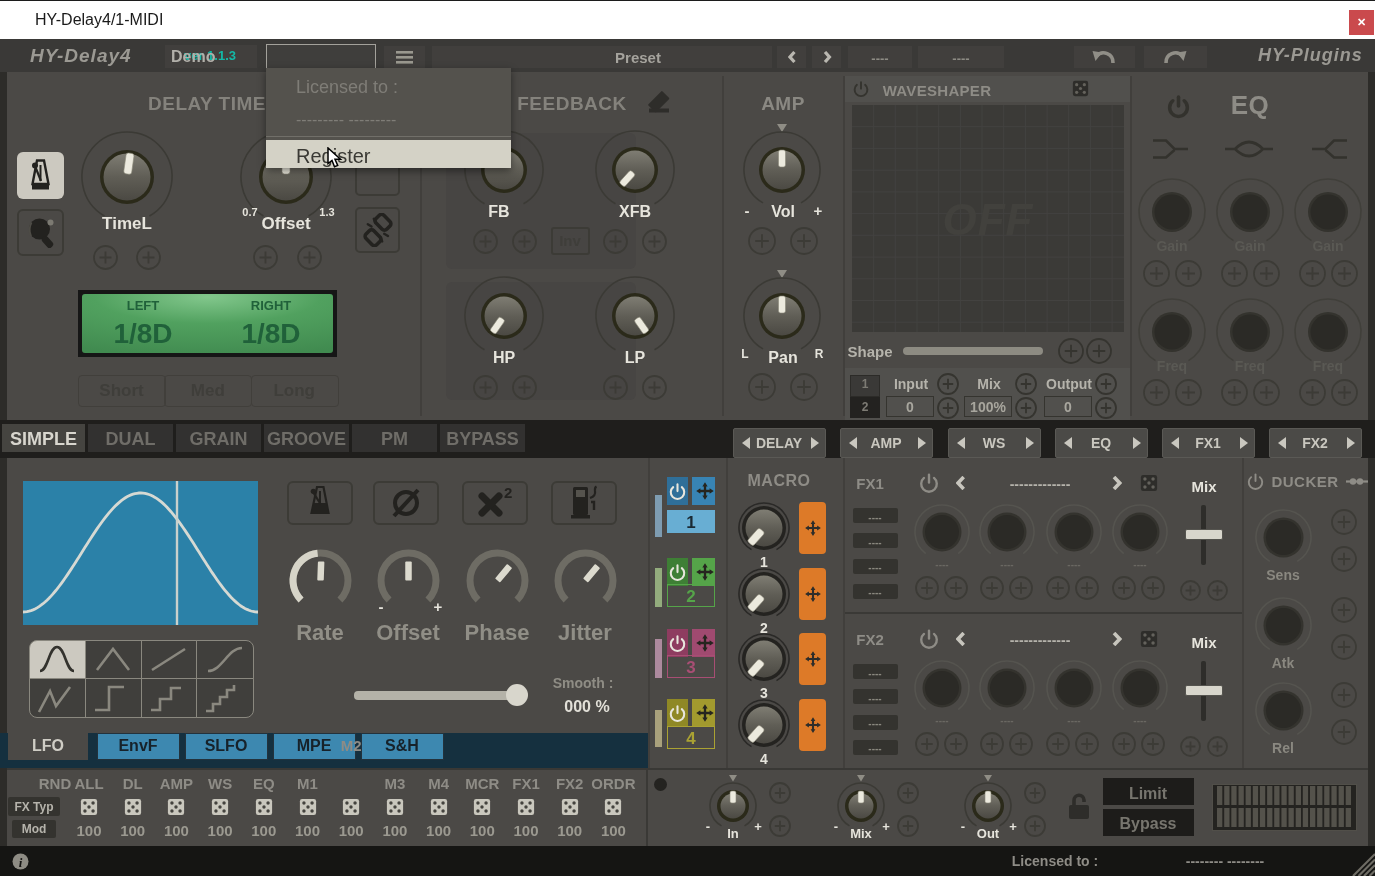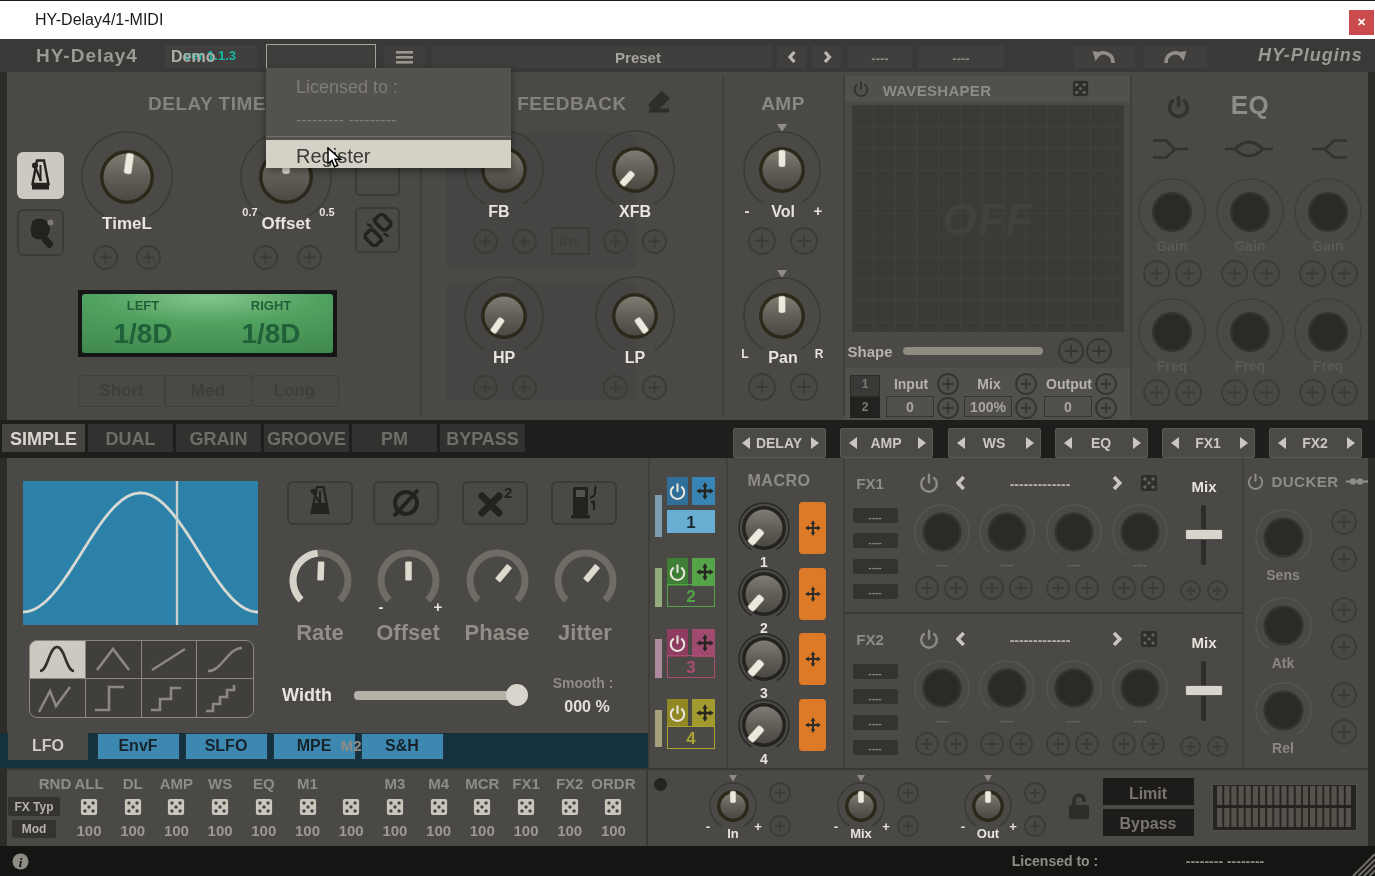--- a/index.html
+++ b/index.html
@@ -18,21 +18,21 @@
           <stop offset="0.45" stop-color="#51a15f"></stop>
           <stop offset="1" stop-color="#418b50"></stop>
 </radialGradient>
 </defs>
     </svg>
 <div class="abs" style="left:0px;top:0px;width:1375px;height:39px;background:#ffffff;border-top:1.5px solid #1c1c1c"></div>
 <div class="abs" style="left:35px;top:11px;font-size:16px;color:#1a1a1a;font-weight:normal;letter-spacing:0px;white-space:nowrap">HY-Delay4/1-MIDI</div>
 <div class="abs" style="left:1349px;top:10px;width:25px;height:25px;background:#ca4a4d"></div>
 <div class="abs" style="left:1349px;top:10px;width:25px;height:25px;color:#fff;font-size:11px;font-weight:bold;text-align:center;line-height:25px">✕</div>
 <div class="abs" style="left:0px;top:39px;width:1375px;height:33px;background:#3a3937"></div>
-<div class="abs" style="left:36px;top:45px;font-size:19px;font-weight:bold;color:#9b9993;letter-spacing:1px">HY-Delay4</div>
+<div class="abs" style="left:30px;top:45px;font-size:19px;font-weight:bold;font-style:italic;color:#9b9993;letter-spacing:1px">HY-Delay4</div>
 <div class="abs" style="left:165px;top:45px;width:92px;height:23px;background:#413f3d"></div>
 <div class="abs" style="left:60px;top:48px;width:300px;text-align:center;font-size:13px;color:#14b8a6;font-weight:bold;letter-spacing:0px">ver 1.1.3</div>
 <div class="abs" style="left:266px;top:44px;width:110px;height:25px;background:#3f3e3c;border:1.5px solid #a3a19b"></div>
 <div class="abs" style="left:171px;top:48px;width:300px;text-align:left;font-size:16px;color:#b2b0aa;font-weight:bold;letter-spacing:0px">Demo</div>
 <div class="abs" style="left:384px;top:46px;width:41px;height:22px;background:#413f3d"></div>
 <svg class="abs" style="left:396px;top:51px" width="17" height="13">
       <rect x="0" y="0" width="18" height="2.6" fill="#9a988f"></rect>
       <rect x="0" y="5" width="18" height="2.6" fill="#9a988f"></rect>
       <rect x="0" y="10" width="18" height="2.6" fill="#9a988f"></rect>
     </svg>
@@ -103,21 +103,21 @@
     </svg>
 <svg class="abs" style="left:237px;top:128px" width="98" height="98" viewBox="0 0 98 98">
       <path d="M 26.50 87.97 A 45 45 0 1 1 71.50 87.97" stroke="#3b3a35" stroke-width="1.6" fill="none"></path>
       <circle cx="49" cy="49" r="27" fill="#2b2a1a"></circle>
       <circle cx="49" cy="49" r="23.5" fill="url(#kg)"></circle>
       <g transform="rotate(0 49 49)">
         <rect x="45.00" y="25.00" width="8.00" height="21.00" rx="2.40" fill="#eceade" stroke="#8a8878" stroke-width="0.6"></rect>
       </g>
     </svg>
 <div class="abs" style="left:100px;top:206px;width:300px;text-align:center;font-size:11px;color:#e6e4dc;font-weight:bold;letter-spacing:0px">0.7</div>
-<div class="abs" style="left:177px;top:206px;width:300px;text-align:center;font-size:11px;color:#e6e4dc;font-weight:bold;letter-spacing:0px">0.5</div>
+<div class="abs" style="left:177px;top:206px;width:300px;text-align:center;font-size:11px;color:#e6e4dc;font-weight:bold;letter-spacing:0px">1.3</div>
 <div class="abs" style="left:136px;top:214px;width:300px;text-align:center;font-size:17px;color:#e6e4dc;font-weight:bold;letter-spacing:0px">Offset</div>
 <svg class="abs" style="left:252.5px;top:244.5px" width="25.0" height="25.0">
       <circle cx="12.5" cy="12.5" r="11.5" fill="none" stroke="#3c3b36" stroke-width="1.8"></circle>
       <path d="M 12.5 6.52 V 18.48 M 6.52 12.5 H 18.48" stroke="#3c3b36" stroke-width="1.8"></path>
     </svg>
 <svg class="abs" style="left:296.5px;top:244.5px" width="25.0" height="25.0">
       <circle cx="12.5" cy="12.5" r="11.5" fill="none" stroke="#3c3b36" stroke-width="1.8"></circle>
       <path d="M 12.5 6.52 V 18.48 M 6.52 12.5 H 18.48" stroke="#3c3b36" stroke-width="1.8"></path>
     </svg>
 <div class="abs" style="left:355px;top:150px;width:45px;height:46px;background:transparent;border:2px solid #3c3b36;border-radius:5px"></div>
@@ -603,21 +603,20 @@
       <g transform="rotate(40 33.5 33.5)">
         <rect x="30.25" y="14.5" width="6.5" height="19" rx="1" fill="#dcdace"></rect>
       </g>
     </svg>
 <div class="abs" style="left:231px;top:598px;width:300px;text-align:center;font-size:15px;color:#e6e4dc;font-weight:bold;letter-spacing:0px">-</div>
 <div class="abs" style="left:288px;top:598px;width:300px;text-align:center;font-size:15px;color:#e6e4dc;font-weight:bold;letter-spacing:0px">+</div>
 <div class="abs" style="left:170px;top:620px;width:300px;text-align:center;font-size:22px;color:#908e86;font-weight:bold;letter-spacing:0px">Rate</div>
 <div class="abs" style="left:258px;top:620px;width:300px;text-align:center;font-size:22px;color:#908e86;font-weight:bold;letter-spacing:0px">Offset</div>
 <div class="abs" style="left:347px;top:620px;width:300px;text-align:center;font-size:22px;color:#908e86;font-weight:bold;letter-spacing:0px">Phase</div>
 <div class="abs" style="left:435px;top:620px;width:300px;text-align:center;font-size:22px;color:#908e86;font-weight:bold;letter-spacing:0px">Jitter</div>
-<div class="abs" style="left:157px;top:685px;width:300px;text-align:center;font-size:18px;color:#e6e4dc;font-weight:bold;letter-spacing:0px">Width</div>
 <div class="abs" style="left:354px;top:691px;width:172px;height:9px;background:#b4b2a8;border-radius:4px"></div>
 <div class="abs" style="left:506px;top:684px;width:22px;height:22px;border-radius:11px;background:#d8d6cc"></div>
 <div class="abs" style="left:433px;top:675px;width:300px;text-align:center;font-size:14px;color:#8f8d85;font-weight:bold;letter-spacing:0px">Smooth :</div>
 <div class="abs" style="left:437px;top:698px;width:300px;text-align:center;font-size:16px;color:#e2e0d8;font-weight:bold;letter-spacing:0px">000 %</div>
 <div class="abs" style="left:0px;top:733px;width:648px;height:35px;background:#15303f"></div>
 <div class="abs" style="left:8px;top:733px;width:80px;height:27px;background:#4b4946"></div>
 <div class="abs" style="left:-102px;top:737px;width:300px;text-align:center;font-size:16px;color:#cfcdc5;font-weight:bold;letter-spacing:0px">LFO</div>
 <div class="abs" style="left:97px;top:733px;width:83px;height:27px;background:#3d88b0;border:1px solid #23323c"></div>
 <div class="abs" style="left:-12px;top:737px;width:300px;text-align:center;font-size:16px;color:#17222a;font-weight:bold;letter-spacing:0px">EnvF</div>
 <div class="abs" style="left:185px;top:733px;width:83px;height:27px;background:#3d88b0;border:1px solid #23323c"></div>

